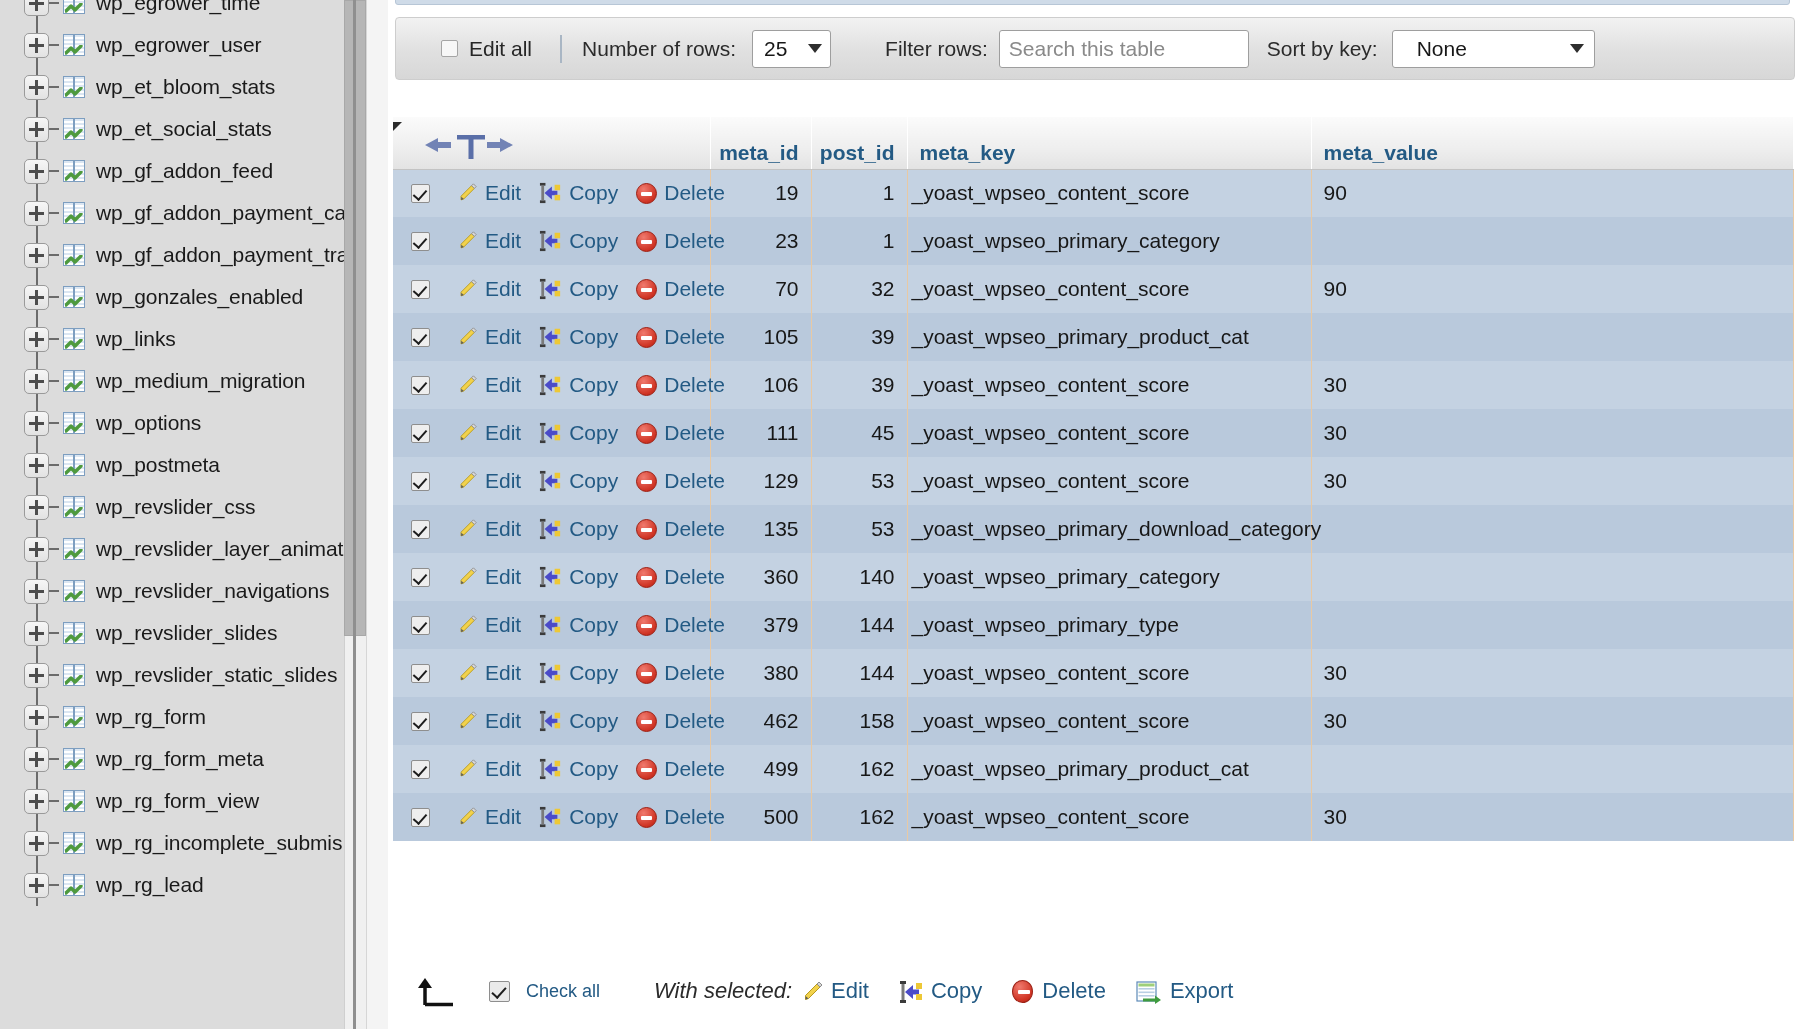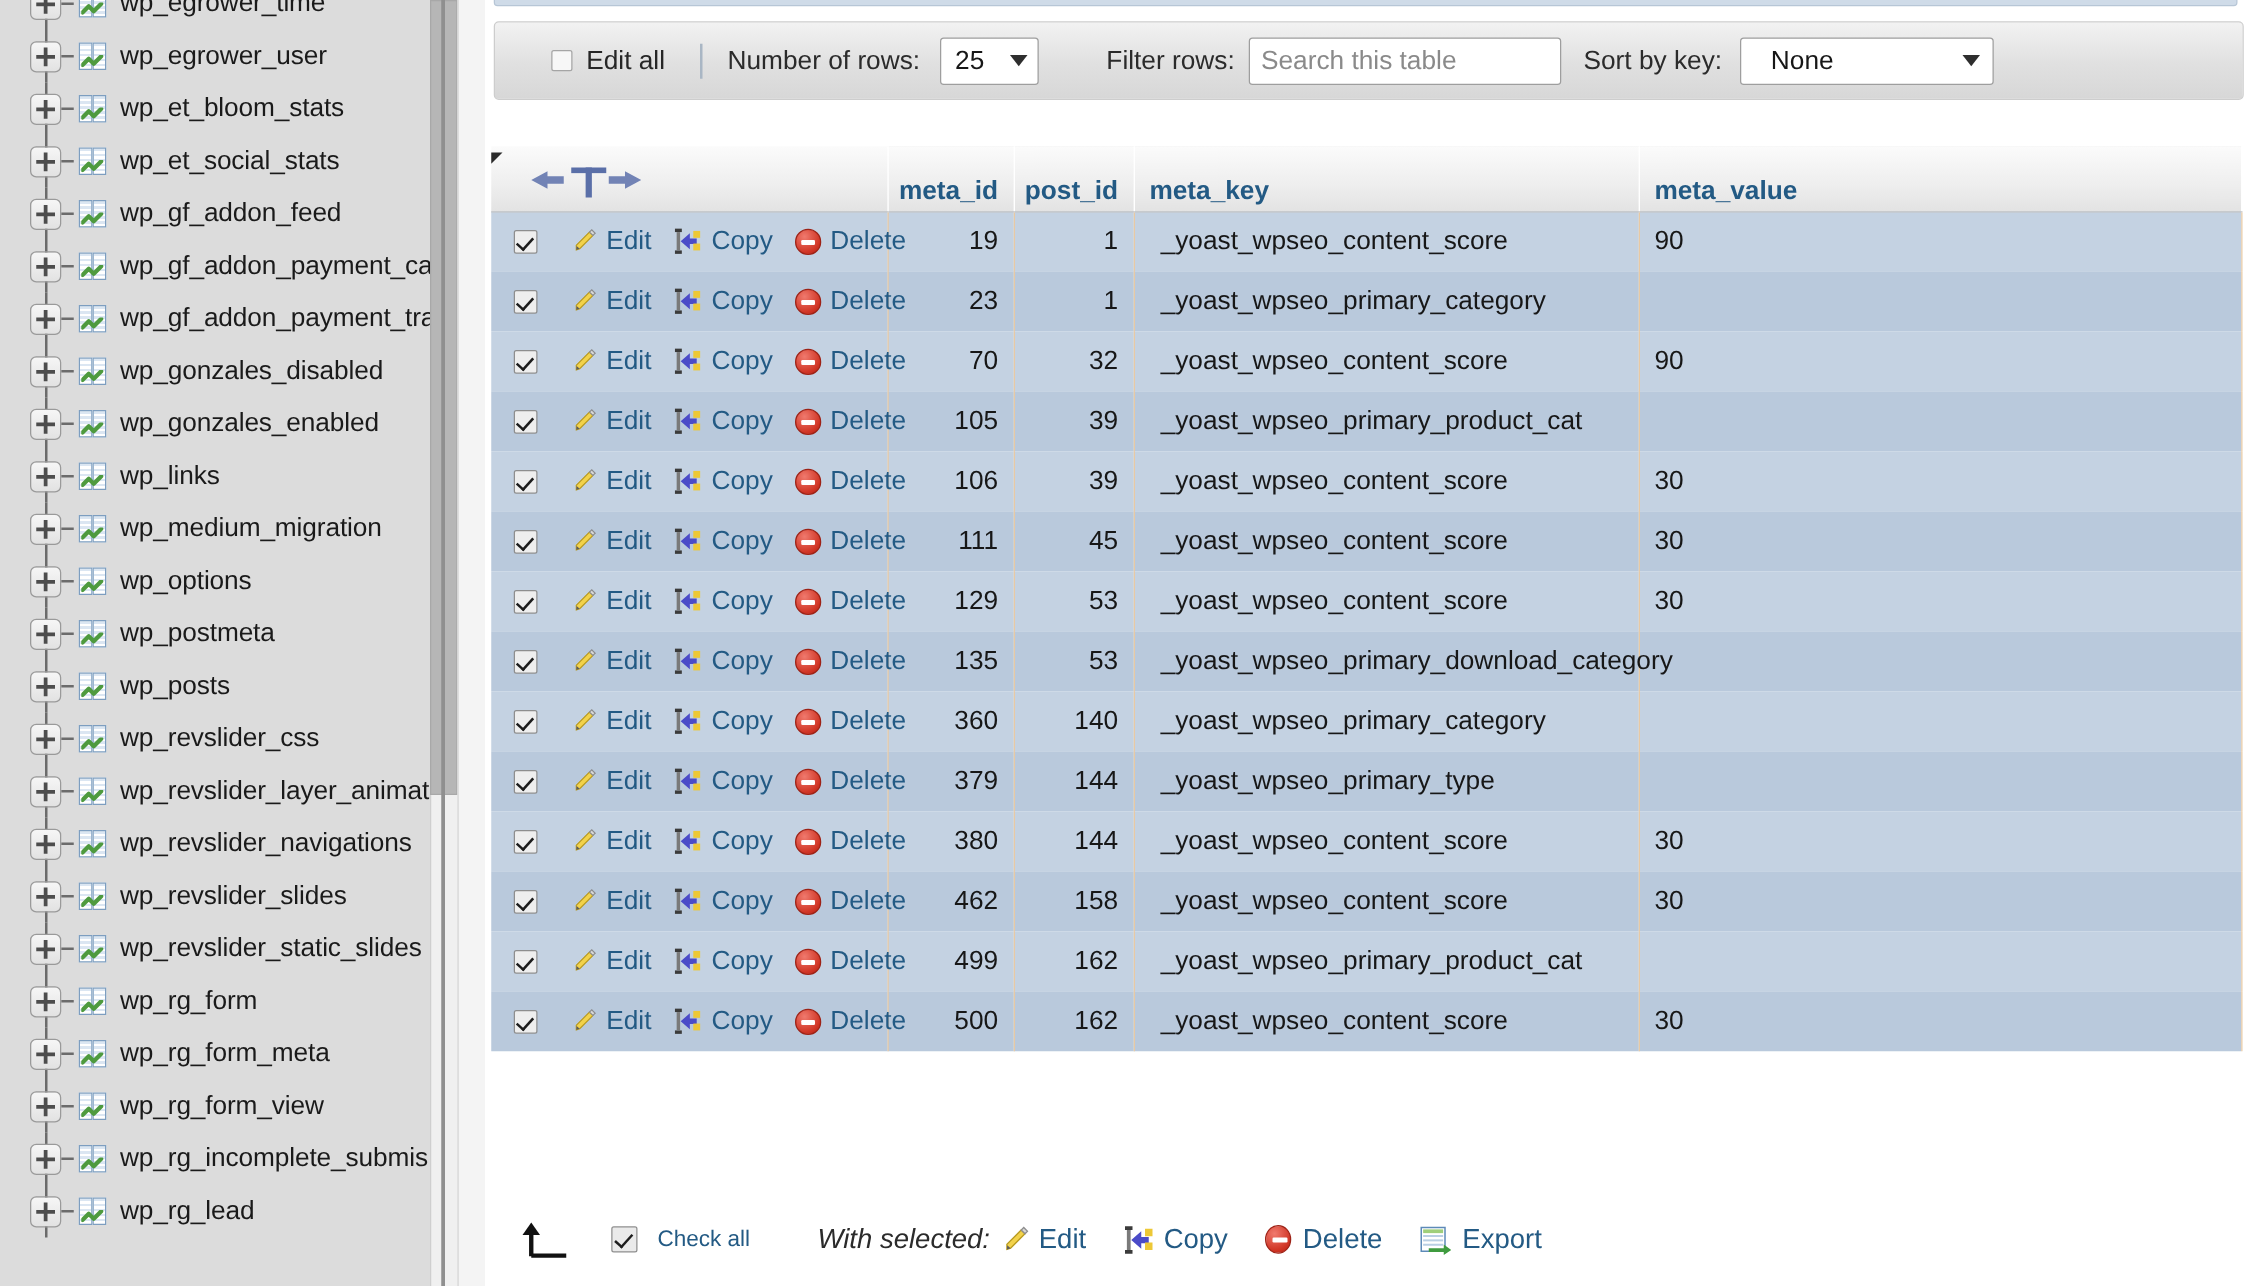--- a/index.html
+++ b/index.html
@@ -262,21 +262,21 @@
     height: 48px;
     border-right: 1px solid #e8c9a4;
     vertical-align: middle;
     white-space: nowrap;
     color: #171717;
   }
   tr.r-odd td  { background: #c4d2e2; }
   tr.r-even td { background: #b9c9dc; }
   td.c-actions { padding-left: 18px; border-right: 1px solid #e8c9a4; }
   td.c-num { text-align: right; padding-right: 12px; }
-  td.c-key { padding-left: 21px; border-right: 1px solid #e8c9a4; }
+  td.c-key { padding-left: 4px; border-right: 1px solid #e8c9a4; }
   td.c-val { padding-left: 12px; border-right: none; }
 
   .actions { display: flex; align-items: center; }
   .rowcheck {
     width: 19px; height: 19px;
     border: 1px solid #8e8e8e;
     border-radius: 2px;
     background: #eeeeee;
     position: relative;
     flex: 0 0 19px;
@@ -513,35 +513,20 @@
             <span class="bar-v"></span>
           </span>
           <span class="elbow"></span>
           <span class="tbl-icon">
             <span class="doc a"></span>
             <span class="doc b"></span>
             <span class="arrow"><svg width="18" height="10" viewBox="0 0 18 10">
                 <path d="M1 8 L6 3 L10 7 L16 1" stroke="#4e9a3e" stroke-width="3.4" fill="none" stroke-linecap="round" stroke-linejoin="round"></path>
               </svg></span>
           </span>
-          <span class="tbl-label">wp_gonzales_disabled</span>
-        </div>
-        <div class="tree-row">
-          <span class="plus-box">
-            <span class="bar-h"></span>
-            <span class="bar-v"></span>
-          </span>
-          <span class="elbow"></span>
-          <span class="tbl-icon">
-            <span class="doc a"></span>
-            <span class="doc b"></span>
-            <span class="arrow"><svg width="18" height="10" viewBox="0 0 18 10">
-                <path d="M1 8 L6 3 L10 7 L16 1" stroke="#4e9a3e" stroke-width="3.4" fill="none" stroke-linecap="round" stroke-linejoin="round"></path>
-              </svg></span>
-          </span>
           <span class="tbl-label">wp_gonzales_enabled</span>
         </div>
         <div class="tree-row">
           <span class="plus-box">
             <span class="bar-h"></span>
             <span class="bar-v"></span>
           </span>
           <span class="elbow"></span>
           <span class="tbl-icon">
             <span class="doc a"></span>
@@ -589,35 +574,20 @@
           </span>
           <span class="elbow"></span>
           <span class="tbl-icon">
             <span class="doc a"></span>
             <span class="doc b"></span>
             <span class="arrow"><svg width="18" height="10" viewBox="0 0 18 10">
                 <path d="M1 8 L6 3 L10 7 L16 1" stroke="#4e9a3e" stroke-width="3.4" fill="none" stroke-linecap="round" stroke-linejoin="round"></path>
               </svg></span>
           </span>
           <span class="tbl-label">wp_postmeta</span>
-        </div>
-        <div class="tree-row">
-          <span class="plus-box">
-            <span class="bar-h"></span>
-            <span class="bar-v"></span>
-          </span>
-          <span class="elbow"></span>
-          <span class="tbl-icon">
-            <span class="doc a"></span>
-            <span class="doc b"></span>
-            <span class="arrow"><svg width="18" height="10" viewBox="0 0 18 10">
-                <path d="M1 8 L6 3 L10 7 L16 1" stroke="#4e9a3e" stroke-width="3.4" fill="none" stroke-linecap="round" stroke-linejoin="round"></path>
-              </svg></span>
-          </span>
-          <span class="tbl-label">wp_posts</span>
         </div>
         <div class="tree-row">
           <span class="plus-box">
             <span class="bar-h"></span>
             <span class="bar-v"></span>
           </span>
           <span class="elbow"></span>
           <span class="tbl-icon">
             <span class="doc a"></span>
             <span class="doc b"></span>

